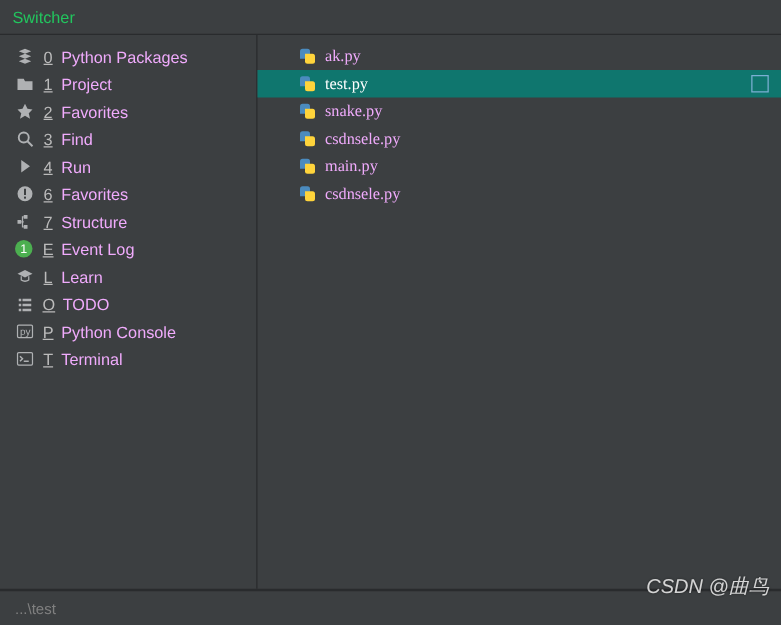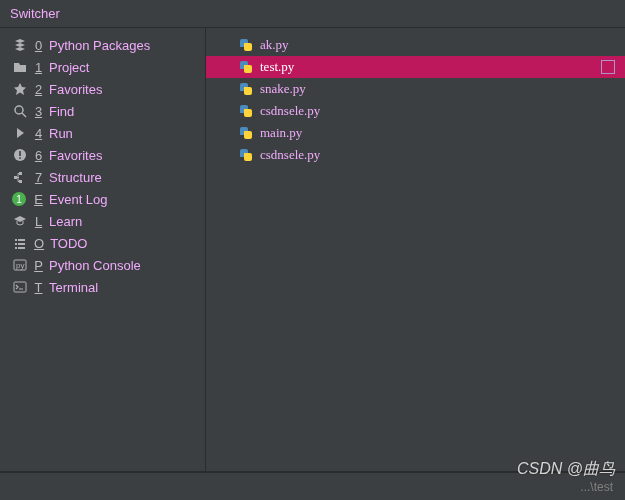--- a/index.html
+++ b/index.html
@@ -6,39 +6,39 @@
     body {
       width: 625px; height: 500px;
       background: #3c3f41;
       font-family: "Segoe UI", Arial, sans-serif;
       font-size: 13px; color: #bbbbbb;
       overflow: hidden; position: relative;
     }
     .titlebar {
       height: 28px; padding: 0 10px;
       display: flex; align-items: center;
-      color: #f0abfc; font-size: 13px;
+      color: #22c55e; font-size: 13px;
       border-bottom: 1px solid #292b2d;
     }
     .main {
       display: flex; height: calc(500px - 28px - 28px);
       border-bottom: 1px solid #292b2d;
     }
     .left-pane {
       width: 206px; padding-top: 6px;
       border-right: 1px solid #292b2d;
     }
     .right-pane { flex: 1; padding-top: 6px; font-family: Liberation Serif, serif; }
     .item {
       height: 22px; padding: 0 10px;
       display: flex; align-items: center; gap: 6px;
       cursor: pointer; white-space: nowrap;
     }
     .left-pane .item { padding: 0 12px; }
-    .item.selected { background: #be185d; color: #ffffff; }
+    .item.selected { background: #0f766e; color: #ffffff; }
     .item .icon {
       width: 16px; height: 16px;
       display: inline-flex; align-items: center; justify-content: center;
       flex-shrink: 0; font-size: 13px; color: #afb1b3;
     }
     .shortcut {
       text-decoration: underline;
       color: #bbbbbb; min-width: 9px; text-align: center;
     }
     .label { color: #f0abfc; }
@@ -51,21 +51,20 @@
     }
     .pin-box {
       width: 14px; height: 14px; margin-left: auto;
       border: 1px solid #a9c8ff; opacity: 0.7;
     }
     .statusbar {
       position: absolute; bottom: 0; left: 0; right: 0;
       height: 28px; display: flex; align-items: center;
       padding: 0 12px; color: #808080; font-size: 12px;
       border-top: 1px solid #292b2d;
-      justify-content: flex-end;
     }
     .watermark {
       position: absolute; bottom: 20px; right: 10px;
       color: #e5e5e5; font-size: 16px;
       font-style: italic; opacity: 0.9;
       text-shadow: 0 0 2px rgba(0,0,0,0.5);
     }
     
     .py-icon { width: 16px; height: 16px; position: relative; }
     .py-icon::before, .py-icon::after {

